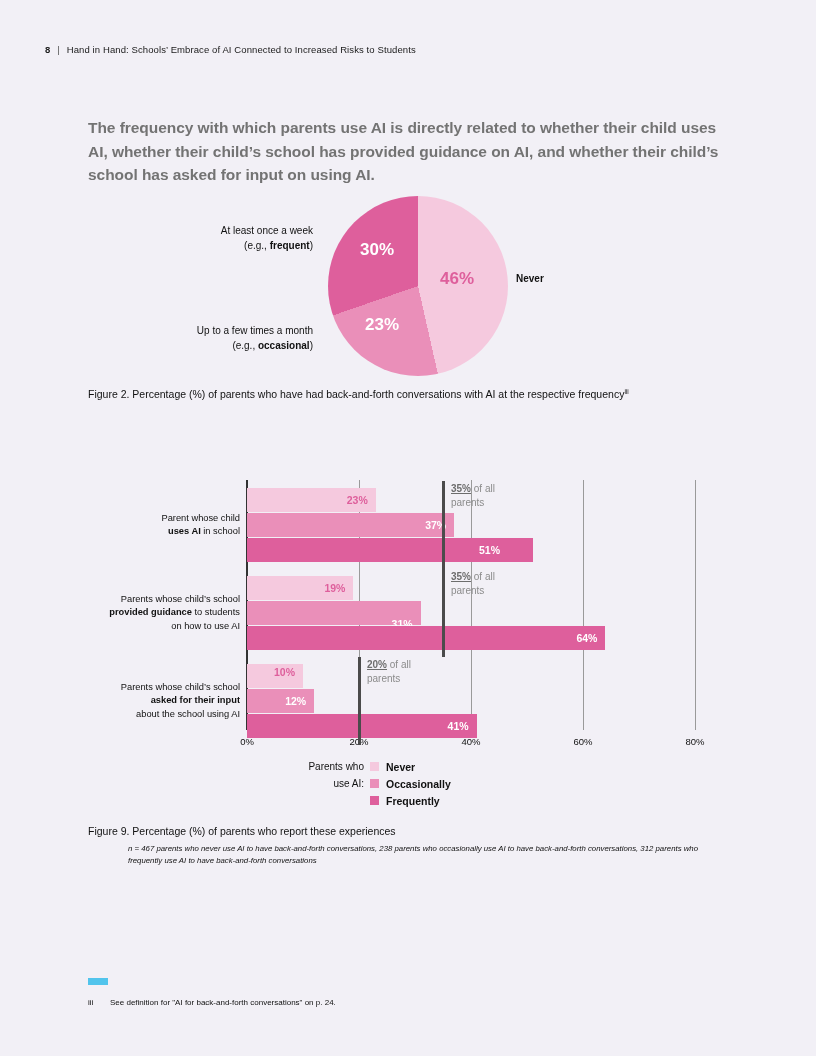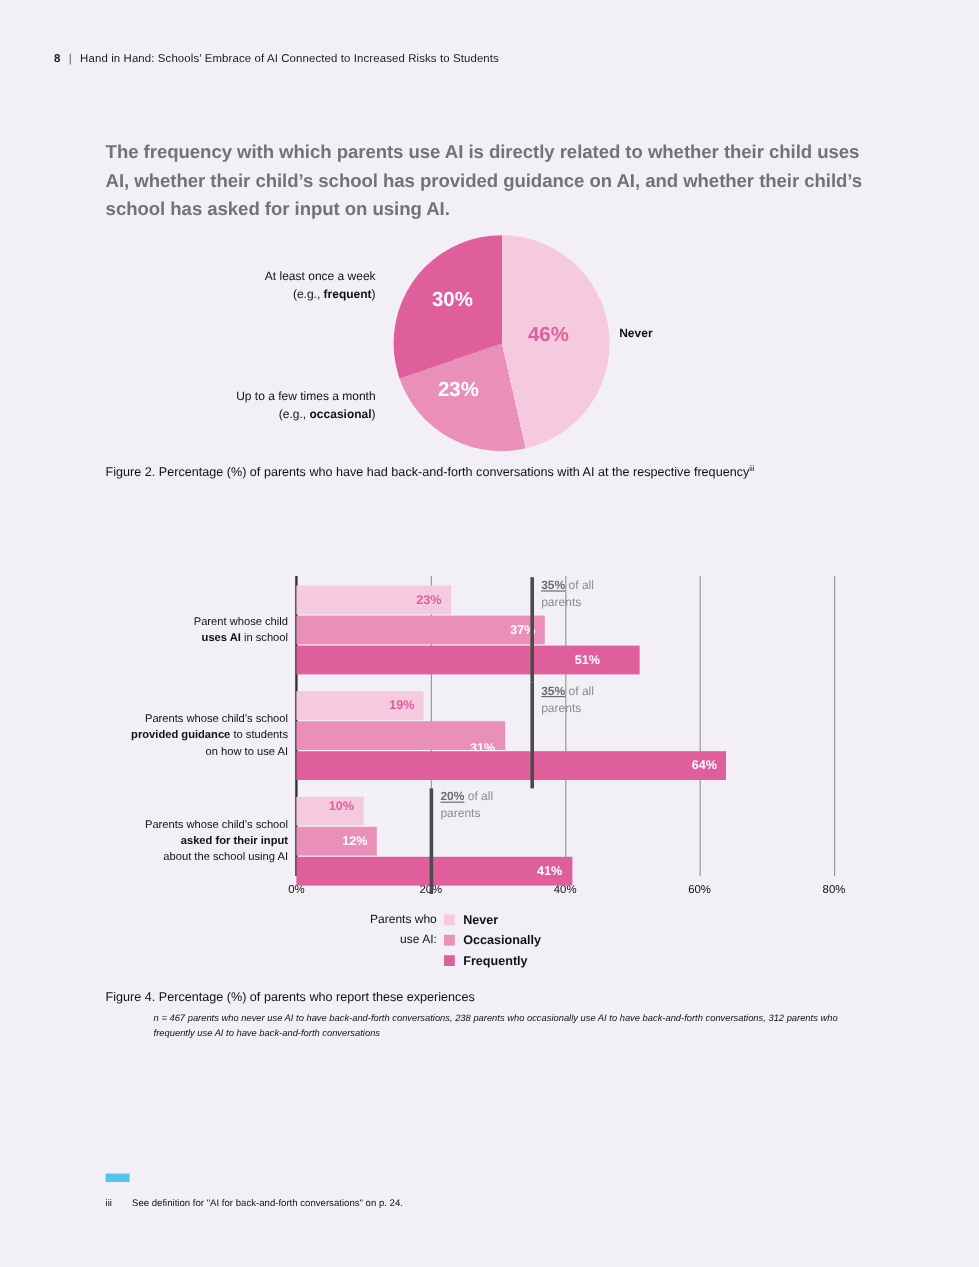--- a/index.html
+++ b/index.html
@@ -194,21 +194,21 @@
     <div class="legend-row">
       <span class="legend-swatch" id="sw1" style="background: rgb(234, 143, 185);"></span>
       <span class="legend-text">Occasionally</span>
     </div>
     <div class="legend-row">
       <span class="legend-swatch" id="sw2" style="background: rgb(222, 95, 156);"></span>
       <span class="legend-text">Frequently</span>
     </div>
   </div>
 
-  <div class="caption" style="left:88px;top:823px;width:630px;">Figure 4. Percentage (%) of parents who report these experiences</div>
+  <div class="caption" style="left:88px;top:823px;width:630px;">Figure 9. Percentage (%) of parents who report these experiences</div>
   <div class="subcaption" style="left:88px;top:843px;width:600px;margin-left:40px;">n = 467 parents who never use AI to have back-and-forth conversations, 238 parents who occasionally use AI to have back-and-forth conversations, 312 parents who frequently use AI to have back-and-forth conversations</div>
 
   <div class="foot-rule" id="foot-rule" style="background: rgb(82, 196, 236);"></div>
   <div class="footnote">
     <span class="mark">iii</span>
     <span>See definition for "AI for back-and-forth conversations" on p. 24.</span>
   </div>
 
 </div>
 

